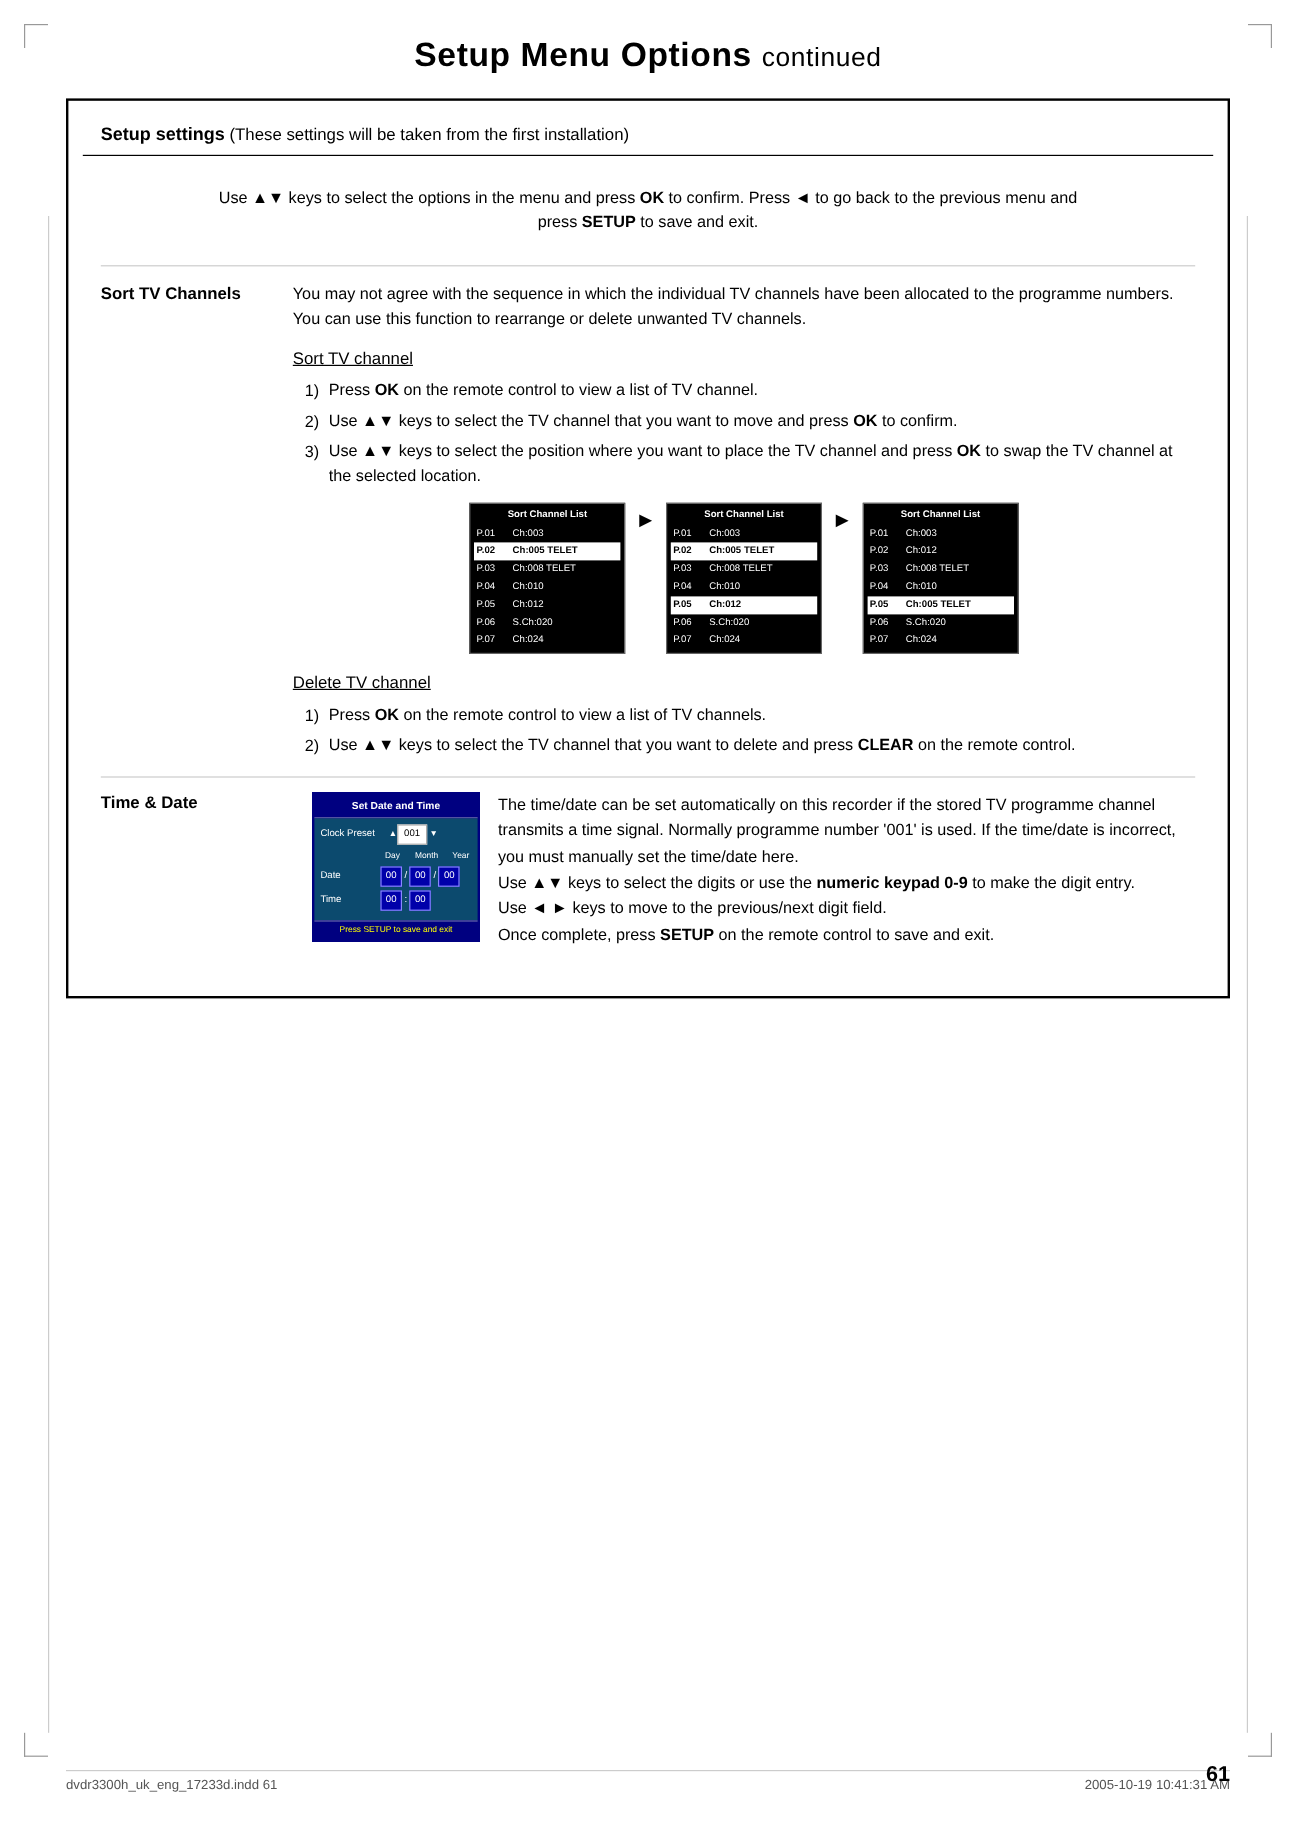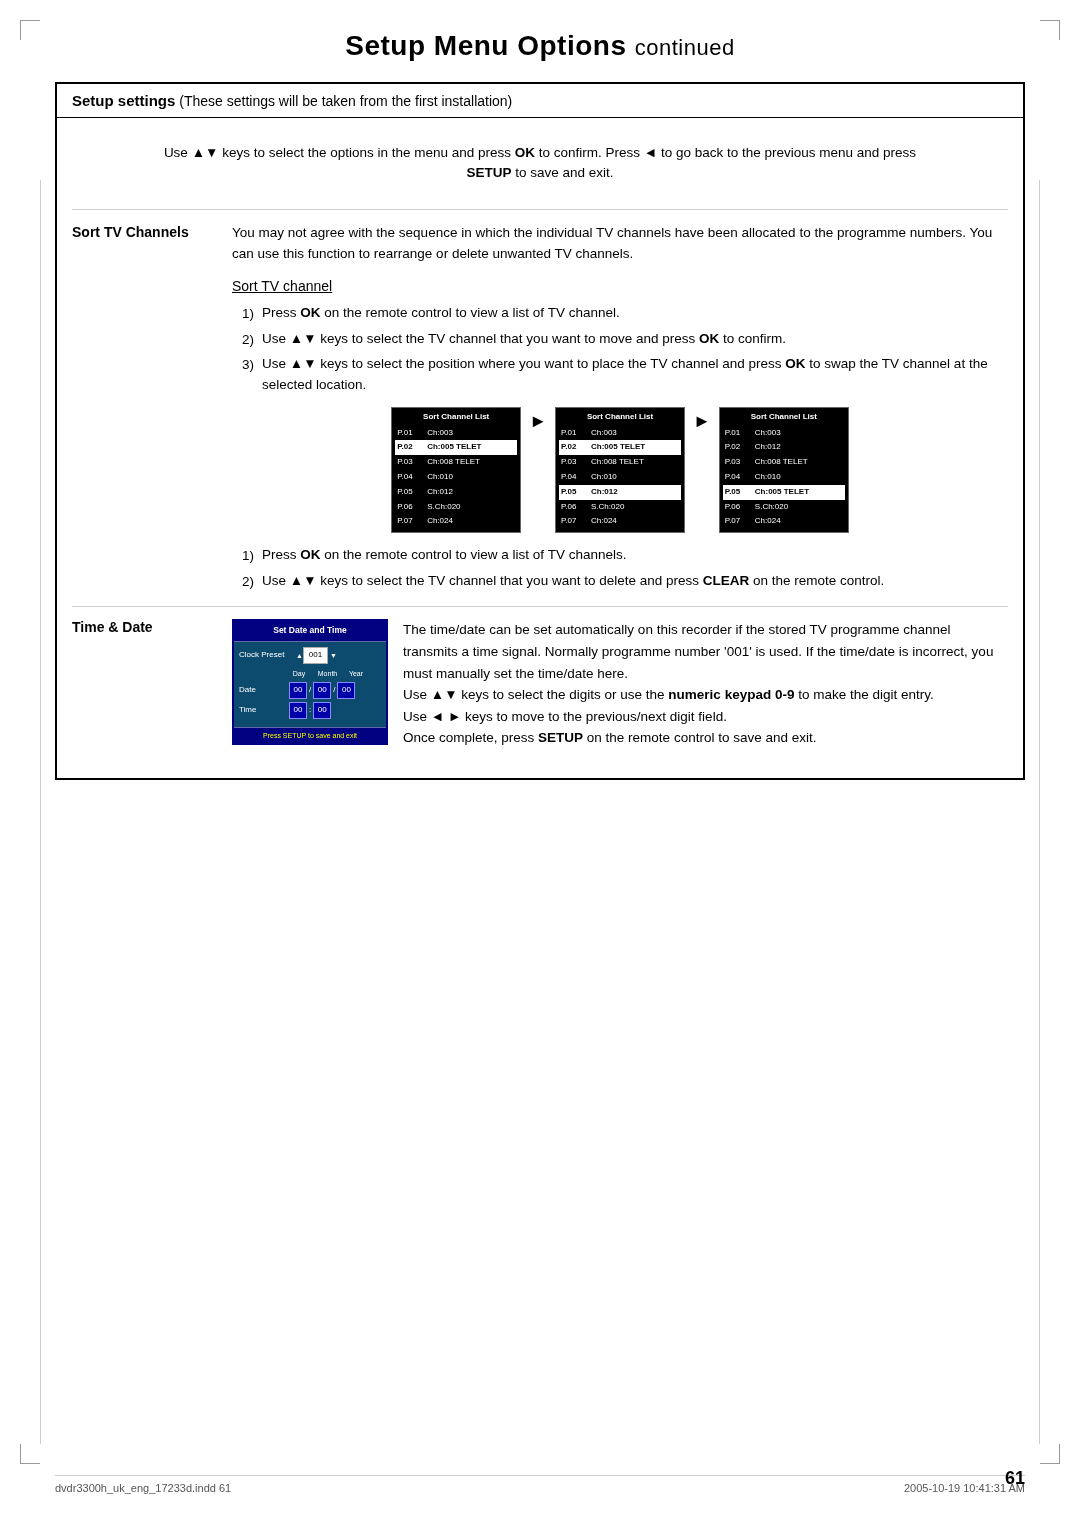--- a/index.html
+++ b/index.html
@@ -33,21 +33,21 @@
       letter-spacing: 0.5px;
     }
     .page-title span.continued {
       font-weight: normal;
       font-size: 22px;
     }
 
     .main-box {
       margin: 0 55px;
       border: 2px solid #000;
-      padding: 0;
+      padding: 12px;
     }
 
     .setup-header {
       border-bottom: 1px solid #000;
       padding: 8px 15px;
       font-size: 14px;
     }
     .setup-header strong {
       font-size: 15px;
     }
@@ -167,20 +167,21 @@
       font-weight: bold;
     }
 
     
     .time-date-row {
       display: flex;
       flex-direction: row;
       border-top: 1px solid #ccc;
       padding-top: 12px;
       margin-bottom: 10px;
+      gap: 16px;
     }
 
     .time-date-label {
       width: 160px;
       min-width: 160px;
       font-weight: bold;
       font-size: 14px;
       padding-right: 10px;
     }
 
@@ -188,21 +189,21 @@
       flex: 1;
       font-size: 13.5px;
       line-height: 1.6;
     }
 
     .date-time-widget {
       border: 2px solid #000080;
       background: #000080;
       color: #fff;
       font-size: 8px;
-      width: 156px;
+      width: 140px;
       margin-bottom: 8px;
       float: left;
       margin-right: 15px;
     }
 
     .widget-header {
       background: #000080;
       color: #fff;
       text-align: center;
       font-size: 8.5px;
@@ -476,20 +477,21 @@
                 <span class="channel-num">P.06</span>
                 <span class="channel-name">S.Ch:020</span>
               </div>
             <div class="channel-row">
                 <span class="channel-num">P.07</span>
                 <span class="channel-name">Ch:024</span>
               </div>
           </div>
         </div>
 
+        <div class="sub-heading">Delete TV channel</div>
         <div class="list-item">
           <span class="list-num">1)</span>
           <span class="list-text">Press <strong>OK</strong> on the remote control to view a list of TV channels.</span>
         </div>
         <div class="list-item">
           <span class="list-num">2)</span>
           <span class="list-text">Use <strong>▲▼</strong> keys to select the TV channel that you want to delete and press <strong>CLEAR</strong> on the remote control.</span>
         </div>
       </div>
     </div>

